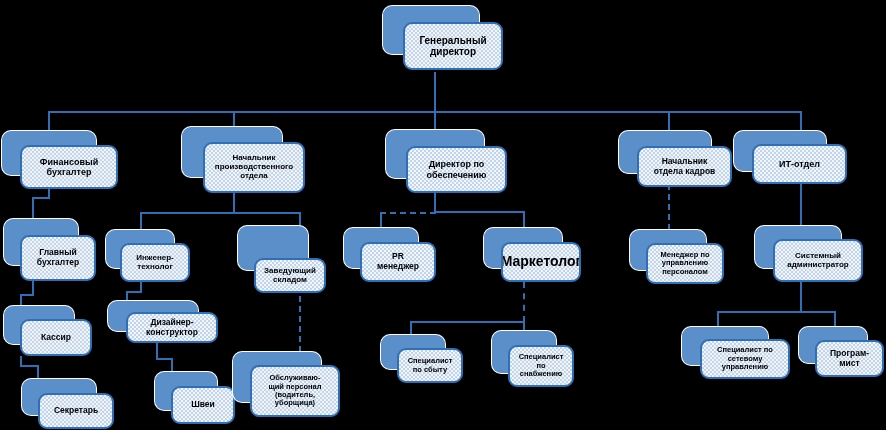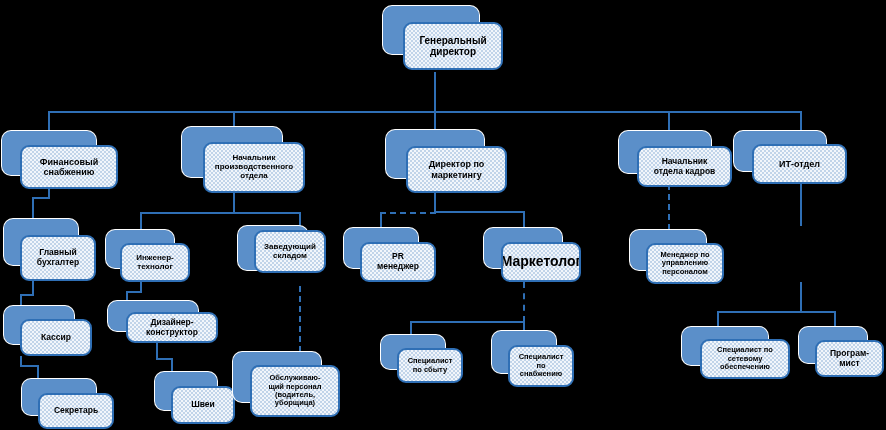--- a/index.html
+++ b/index.html
@@ -117,34 +117,34 @@
 
   <div class="node" style="left:383px;top:6px;width:132px;height:66px;padding-left:38px;">
     <div class="shadow" style="width:96px;height:48px;"></div>
     <div class="face" style="left:20px;top:16px;width:100px;height:48px;font-size:10px;">Генеральный
 директор</div>
   </div>
 
   <div class="node" style="left:2px;top:131px;width:116px;height:58px;">
     <div class="shadow" style="width:94px;height:44px;"></div>
     <div class="face" style="left:18px;top:14px;width:98px;height:44px;font-size:9px;">Финансовый
-снабжению</div>
+бухгалтер</div>
   </div>
 
   <div class="node" style="left:182px;top:127px;width:123px;height:66px;">
     <div class="shadow" style="width:100px;height:50px;"></div>
     <div class="face" style="left:21px;top:15px;width:102px;height:51px;font-size:8px;">Начальник
 производственного
 отдела</div>
   </div>
 
   <div class="node" style="left:386px;top:130px;width:121px;height:63px;">
     <div class="shadow" style="width:98px;height:48px;"></div>
     <div class="face" style="left:20px;top:16px;width:101px;height:47px;font-size:9px;">Директор по
-маркетингу</div>
+обеспечению</div>
   </div>
 
   <div class="node" style="left:619px;top:131px;width:113px;height:56px;">
     <div class="shadow" style="width:92px;height:42px;"></div>
     <div class="face" style="left:18px;top:15px;width:95px;height:41px;font-size:8.5px;">Начальник
 отдела кадров</div>
   </div>
 
   <div class="node" style="left:734px;top:131px;width:113px;height:53px;">
     <div class="shadow" style="width:92px;height:40px;"></div>
@@ -158,21 +158,21 @@
   </div>
 
   <div class="node" style="left:106px;top:230px;width:84px;height:52px;">
     <div class="shadow" style="width:68px;height:38px;"></div>
     <div class="face" style="left:14px;top:13px;width:70px;height:39px;font-size:8px;text-align:center;">Инженер-
 технолог</div>
   </div>
 
   <div class="node" style="left:238px;top:226px;width:88px;height:60px;">
     <div class="shadow" style="width:70px;height:44px;"></div>
-    <div class="face" style="left:16px;top:4px;width:72px;height:43px;font-size:8px;">Заведующий
+    <div class="face" style="left:16px;top:32px;width:72px;height:35px;font-size:8px;">Заведующий
 складом</div>
   </div>
 
   <div class="node" style="left:344px;top:228px;width:92px;height:54px;">
     <div class="shadow" style="width:74px;height:40px;"></div>
     <div class="face" style="left:16px;top:14px;width:76px;height:40px;font-size:8.5px;">PR
 менеджер</div>
   </div>
 
   <div class="node" style="left:484px;top:228px;width:97px;height:54px;">
@@ -180,20 +180,25 @@
     <div class="face" style="left:17px;top:14px;width:80px;height:40px;font-size:14px;">Маркетолог</div>
   </div>
 
   <div class="node" style="left:630px;top:230px;width:74px;height:54px;">
     <div class="shadow" style="width:76px;height:40px;"></div>
     <div class="face" style="left:16px;top:13px;width:78px;height:41px;font-size:7.5px;">Менеджер по
 управлению
 персоналом</div>
   </div>
 
+  <div class="node" style="left:755px;top:226px;width:108px;height:56px;">
+    <div class="shadow" style="width:86px;height:42px;"></div>
+    <div class="face" style="left:18px;top:13px;width:90px;height:43px;font-size:8px;">Системный
+администратор</div>
+  </div>
 
   <div class="node" style="left:4px;top:306px;width:88px;height:50px;">
     <div class="shadow" style="width:70px;height:38px;"></div>
     <div class="face" style="left:16px;top:13px;width:72px;height:37px;font-size:8.5px;">Кассир</div>
   </div>
 
   <div class="node" style="left:108px;top:301px;width:110px;height:42px;">
     <div class="shadow" style="width:90px;height:30px;"></div>
     <div class="face" style="left:18px;top:11px;width:92px;height:31px;font-size:8.5px;">Дизайнер-
 конструктор</div>
@@ -209,21 +214,21 @@
     <div class="shadow" style="width:64px;height:42px;"></div>
     <div class="face" style="left:16px;top:14px;width:66px;height:42px;font-size:7.5px;">Специалист
 по
 снабжению</div>
   </div>
 
   <div class="node" style="left:682px;top:327px;width:108px;height:52px;">
     <div class="shadow" style="width:86px;height:38px;"></div>
     <div class="face" style="left:18px;top:12px;width:90px;height:40px;font-size:7.5px;">Специалист по
 сетевому
-обеспечению</div>
+управлению</div>
   </div>
 
   <div class="node" style="left:799px;top:327px;width:85px;height:50px;">
     <div class="shadow" style="width:68px;height:36px;"></div>
     <div class="face" style="left:16px;top:13px;width:69px;height:37px;font-size:8.5px;">Програм-
 мист</div>
   </div>
 
   <div class="node" style="left:22px;top:379px;width:92px;height:50px;">
     <div class="shadow" style="width:74px;height:36px;"></div>

